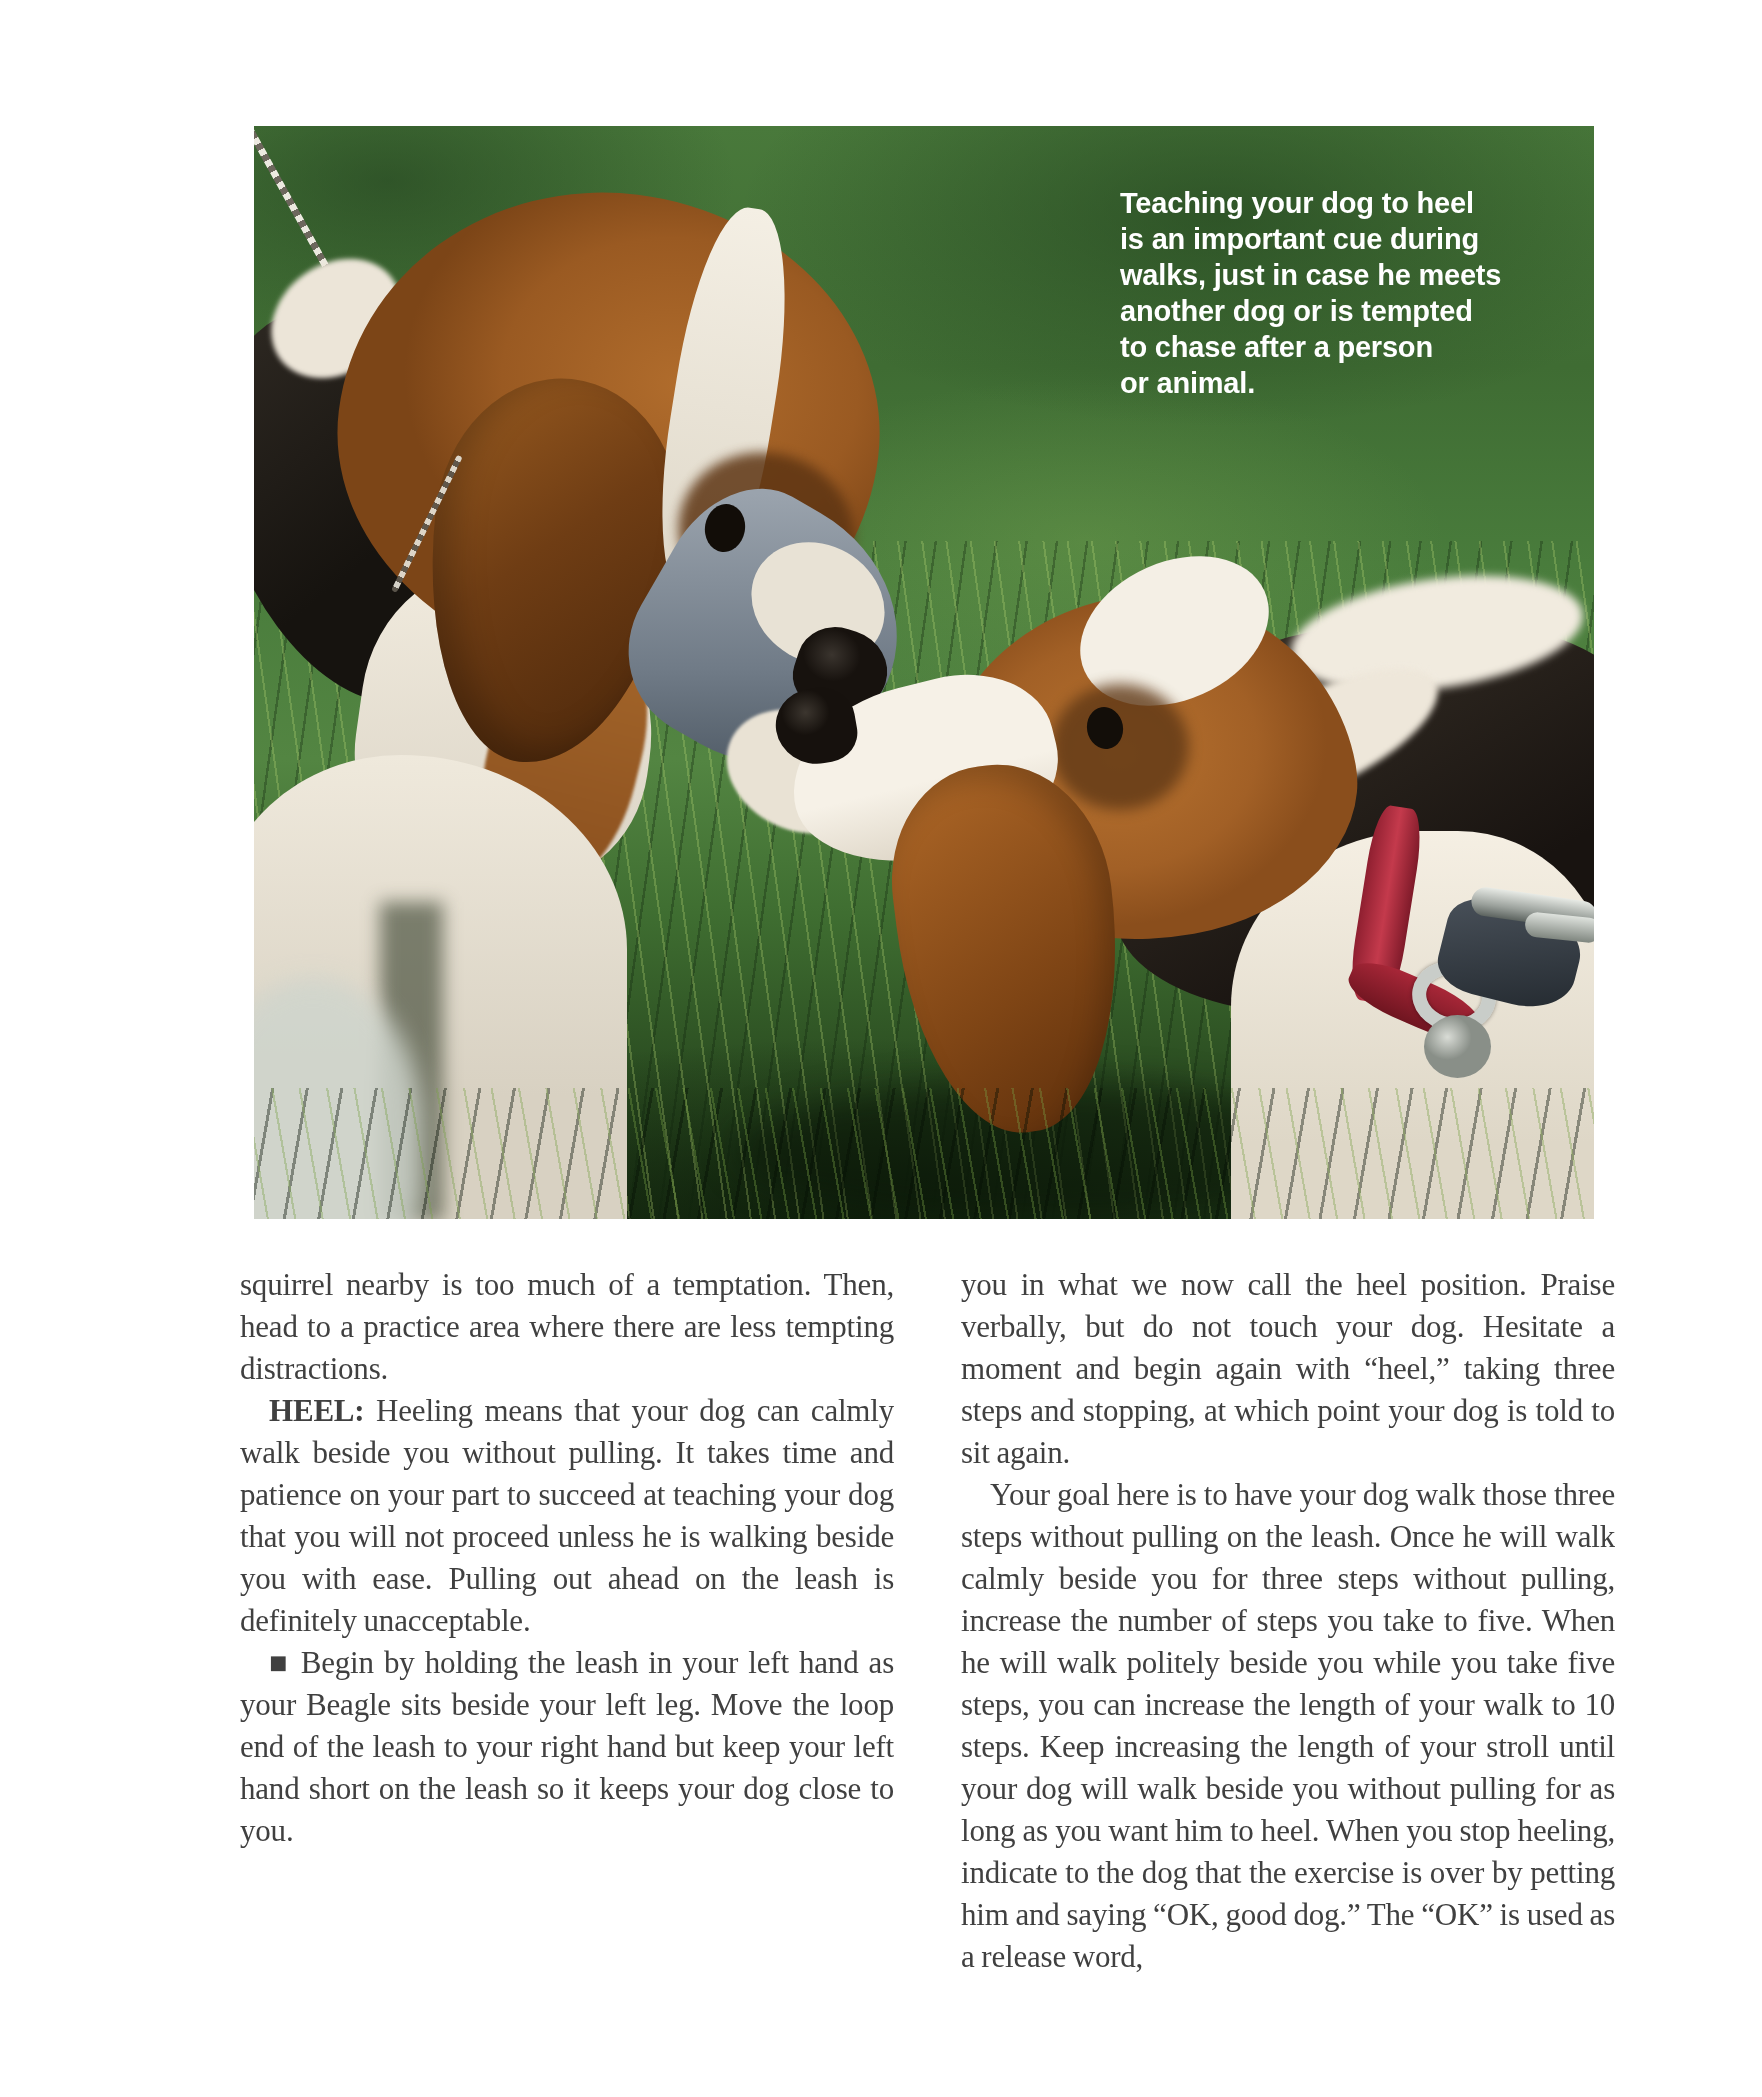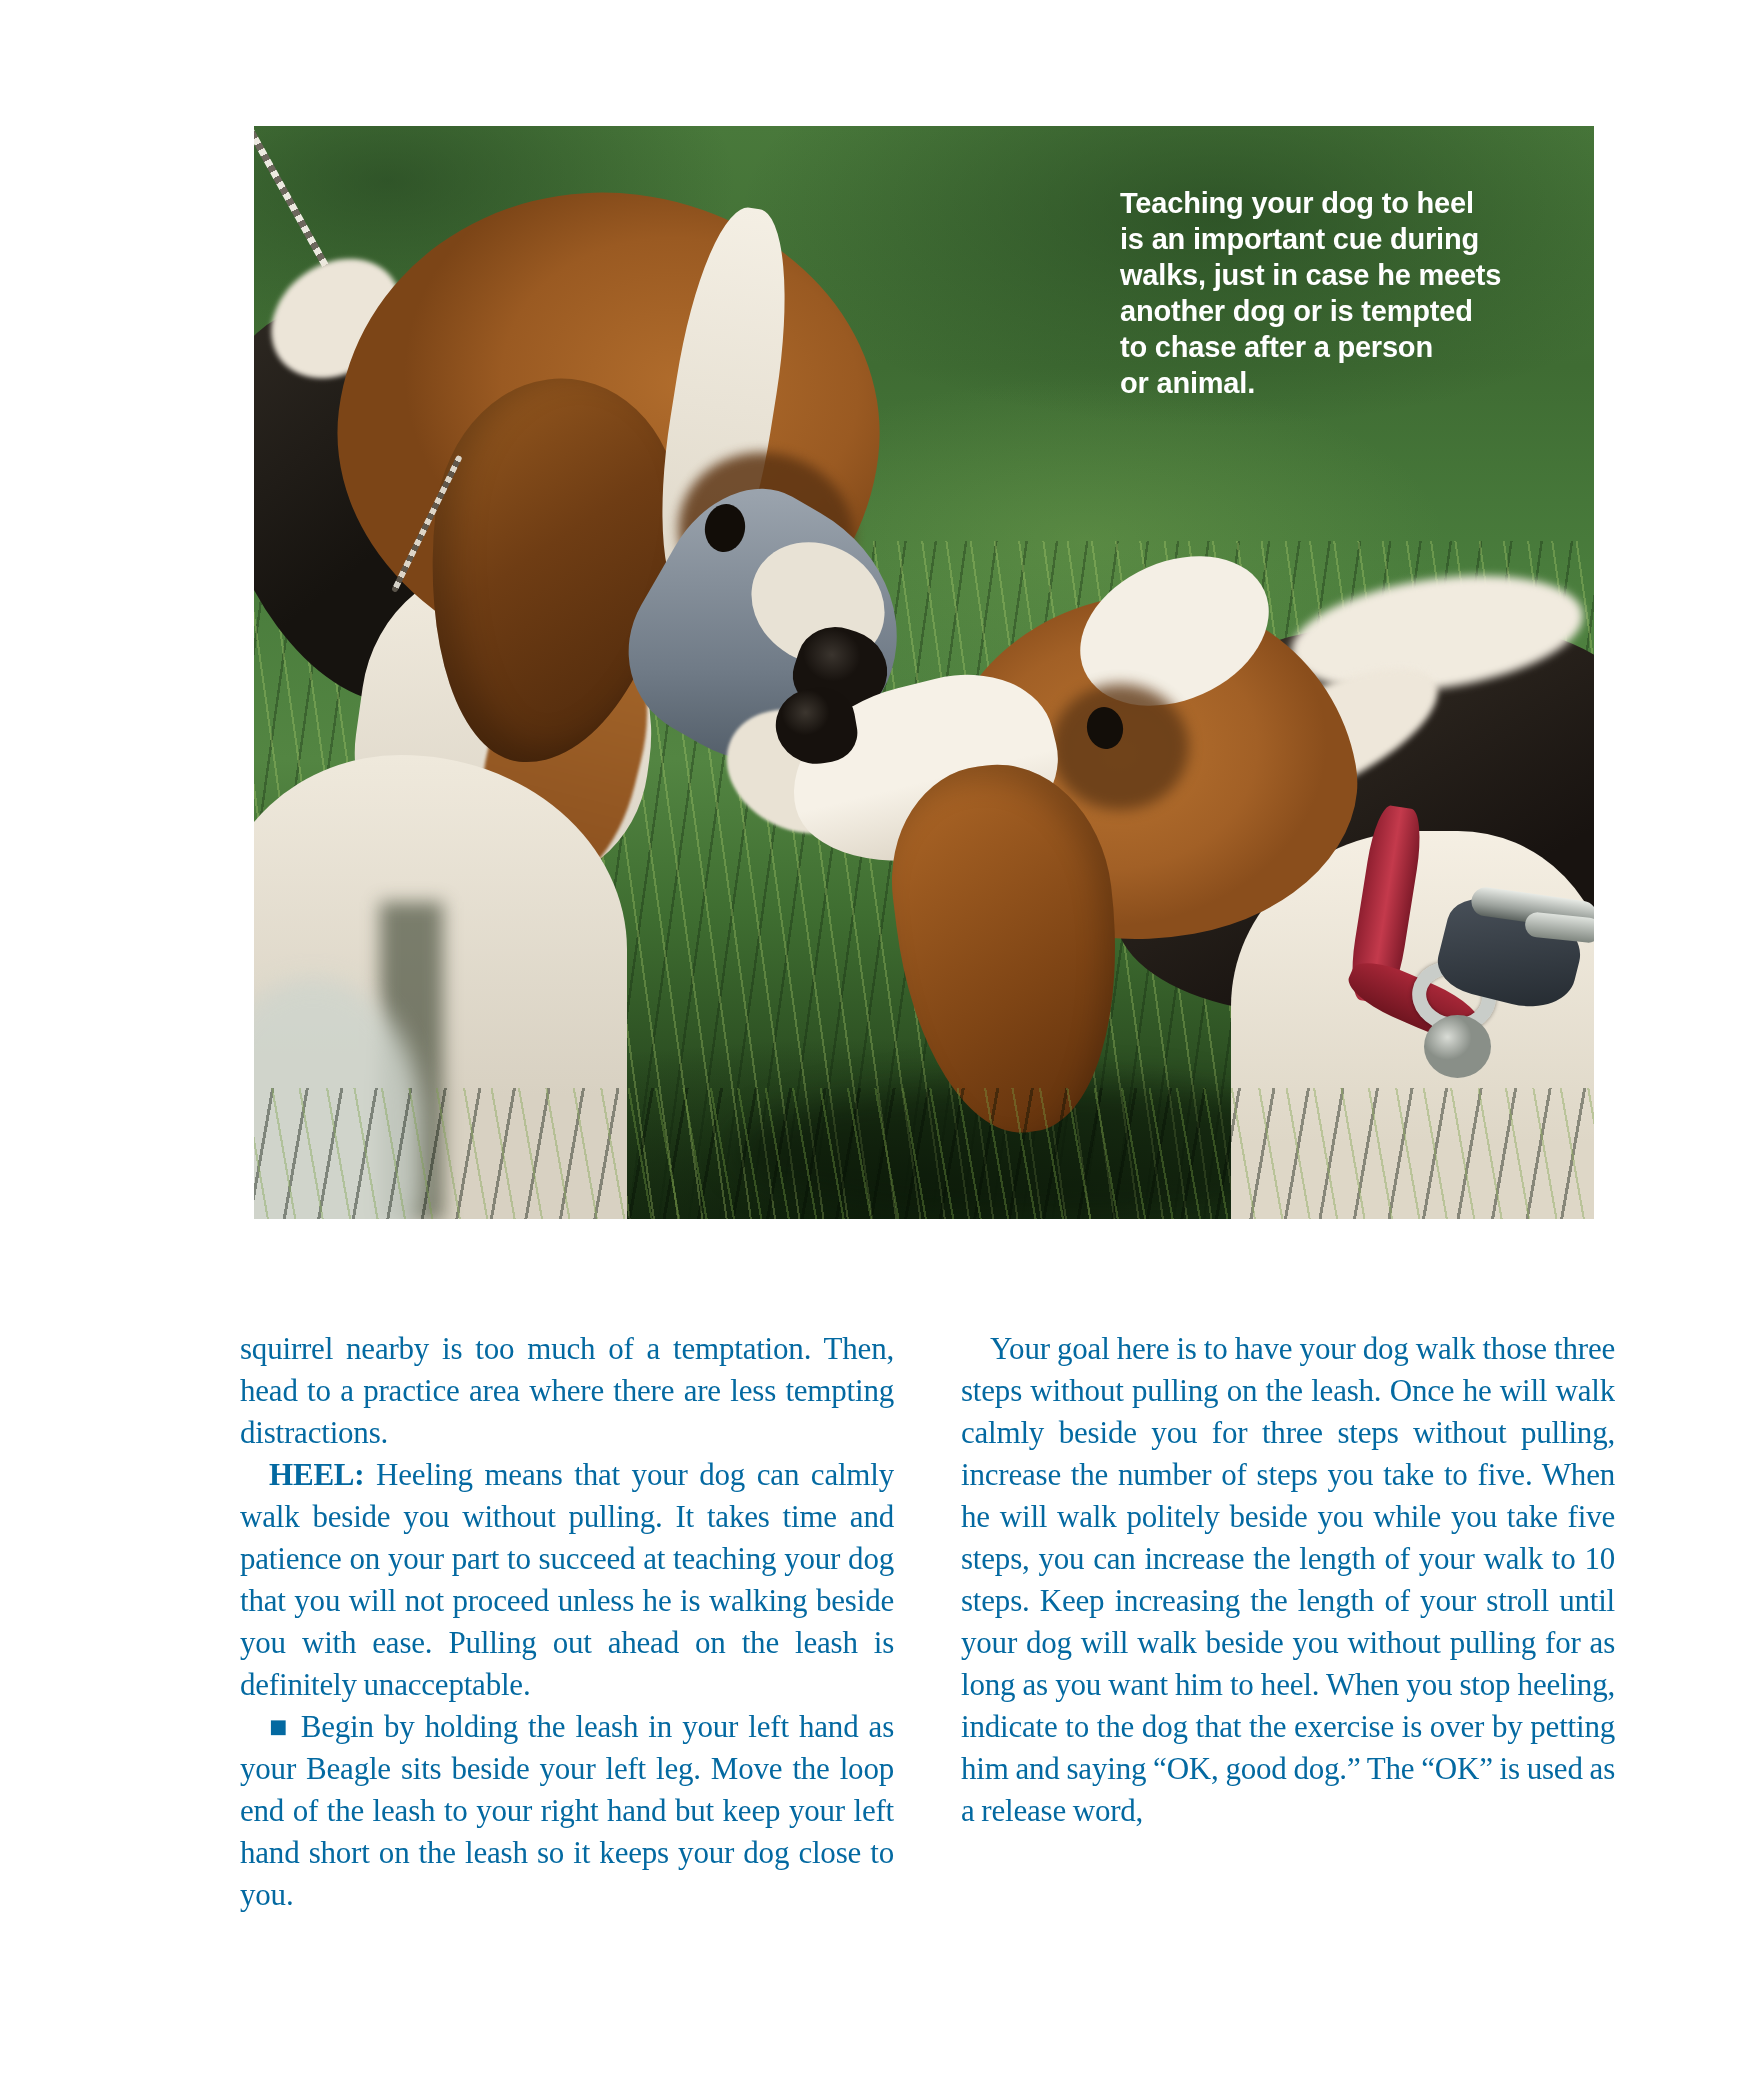--- a/index.html
+++ b/index.html
@@ -129,23 +129,23 @@
     background:linear-gradient(180deg,#dfe3de,#7f867f);border-radius:12.6px;}
   .collar-tag{left:1170px;top:889px;width:67px;height:63px;border-radius:50%;
     background:radial-gradient(45% 45% at 35% 35%,#d9dcd6,#898f88 80%);}
 
   .photo-caption{left:866px;top:59px;width:482px;z-index:10;
     font-family:"Liberation Sans", sans-serif;font-weight:bold;
     font-size:29px;line-height:36px;letter-spacing:-0.2px;
     white-space:pre-line;}
 
   
-  .column{position:absolute;top:1328px;width:654px;height:755px;overflow:hidden;
+  .column{position:absolute;top:1264px;width:654px;height:755px;overflow:hidden;
     font-size:31px;line-height:42px;letter-spacing:-0.2px;word-spacing:-0.8px;
-    text-align:justify;color:#0369a1;}
+    text-align:justify;color:#404040;}
   .col-left{left:240px;}
   .col-right{left:961px;}
   .column p{margin:0;}
   .indent{text-indent:29px;}
   .b{font-weight:bold;margin-top:17px;}
   .bullet{font-family:"DejaVu Sans", sans-serif;font-size:19.3px;vertical-align:4.2px;
     letter-spacing:0;}
 </style>
 </head>
 <body>
@@ -205,15 +205,16 @@
 or animal.</div>
 </div>
 
 <div class="column col-left">
   <p>squirrel nearby is too much of a temptation. Then, head to a practice area where there are less tempting distractions.</p>
   <p class="indent"><span class="b">HEEL:</span><span> Heeling means that your dog can calmly walk beside you without pulling. It takes time and patience on your part to succeed at teaching your dog that you will not proceed unless he is walking beside you with ease. Pulling out ahead on the leash is definitely unacceptable.</span></p>
   <p class="indent"><span class="bullet">■</span><span> Begin by holding the leash in your left hand as your Beagle sits beside your left leg. Move the loop end of the leash to your right hand but keep your left hand short on the leash so it keeps your dog close to you.</span></p>
 </div>
 
 <div class="column col-right">
+  <p>you in what we now call the heel position. Praise verbally, but do not touch your dog. Hesitate a moment and begin again with “heel,” taking three steps and stopping, at which point your dog is told to sit again.</p>
   <p class="indent">Your goal here is to have your dog walk those three steps without pulling on the leash. Once he will walk calmly beside you for three steps without pulling, increase the number of steps you take to five. When he will walk politely beside you while you take five steps, you can increase the length of your walk to 10 steps. Keep increasing the length of your stroll until your dog will walk beside you without pulling for as long as you want him to heel. When you stop heeling, indicate to the dog that the exercise is over by petting him and saying “OK, good dog.” The “OK” is used as a release word,</p>
 </div>
 
 
 </body></html>

